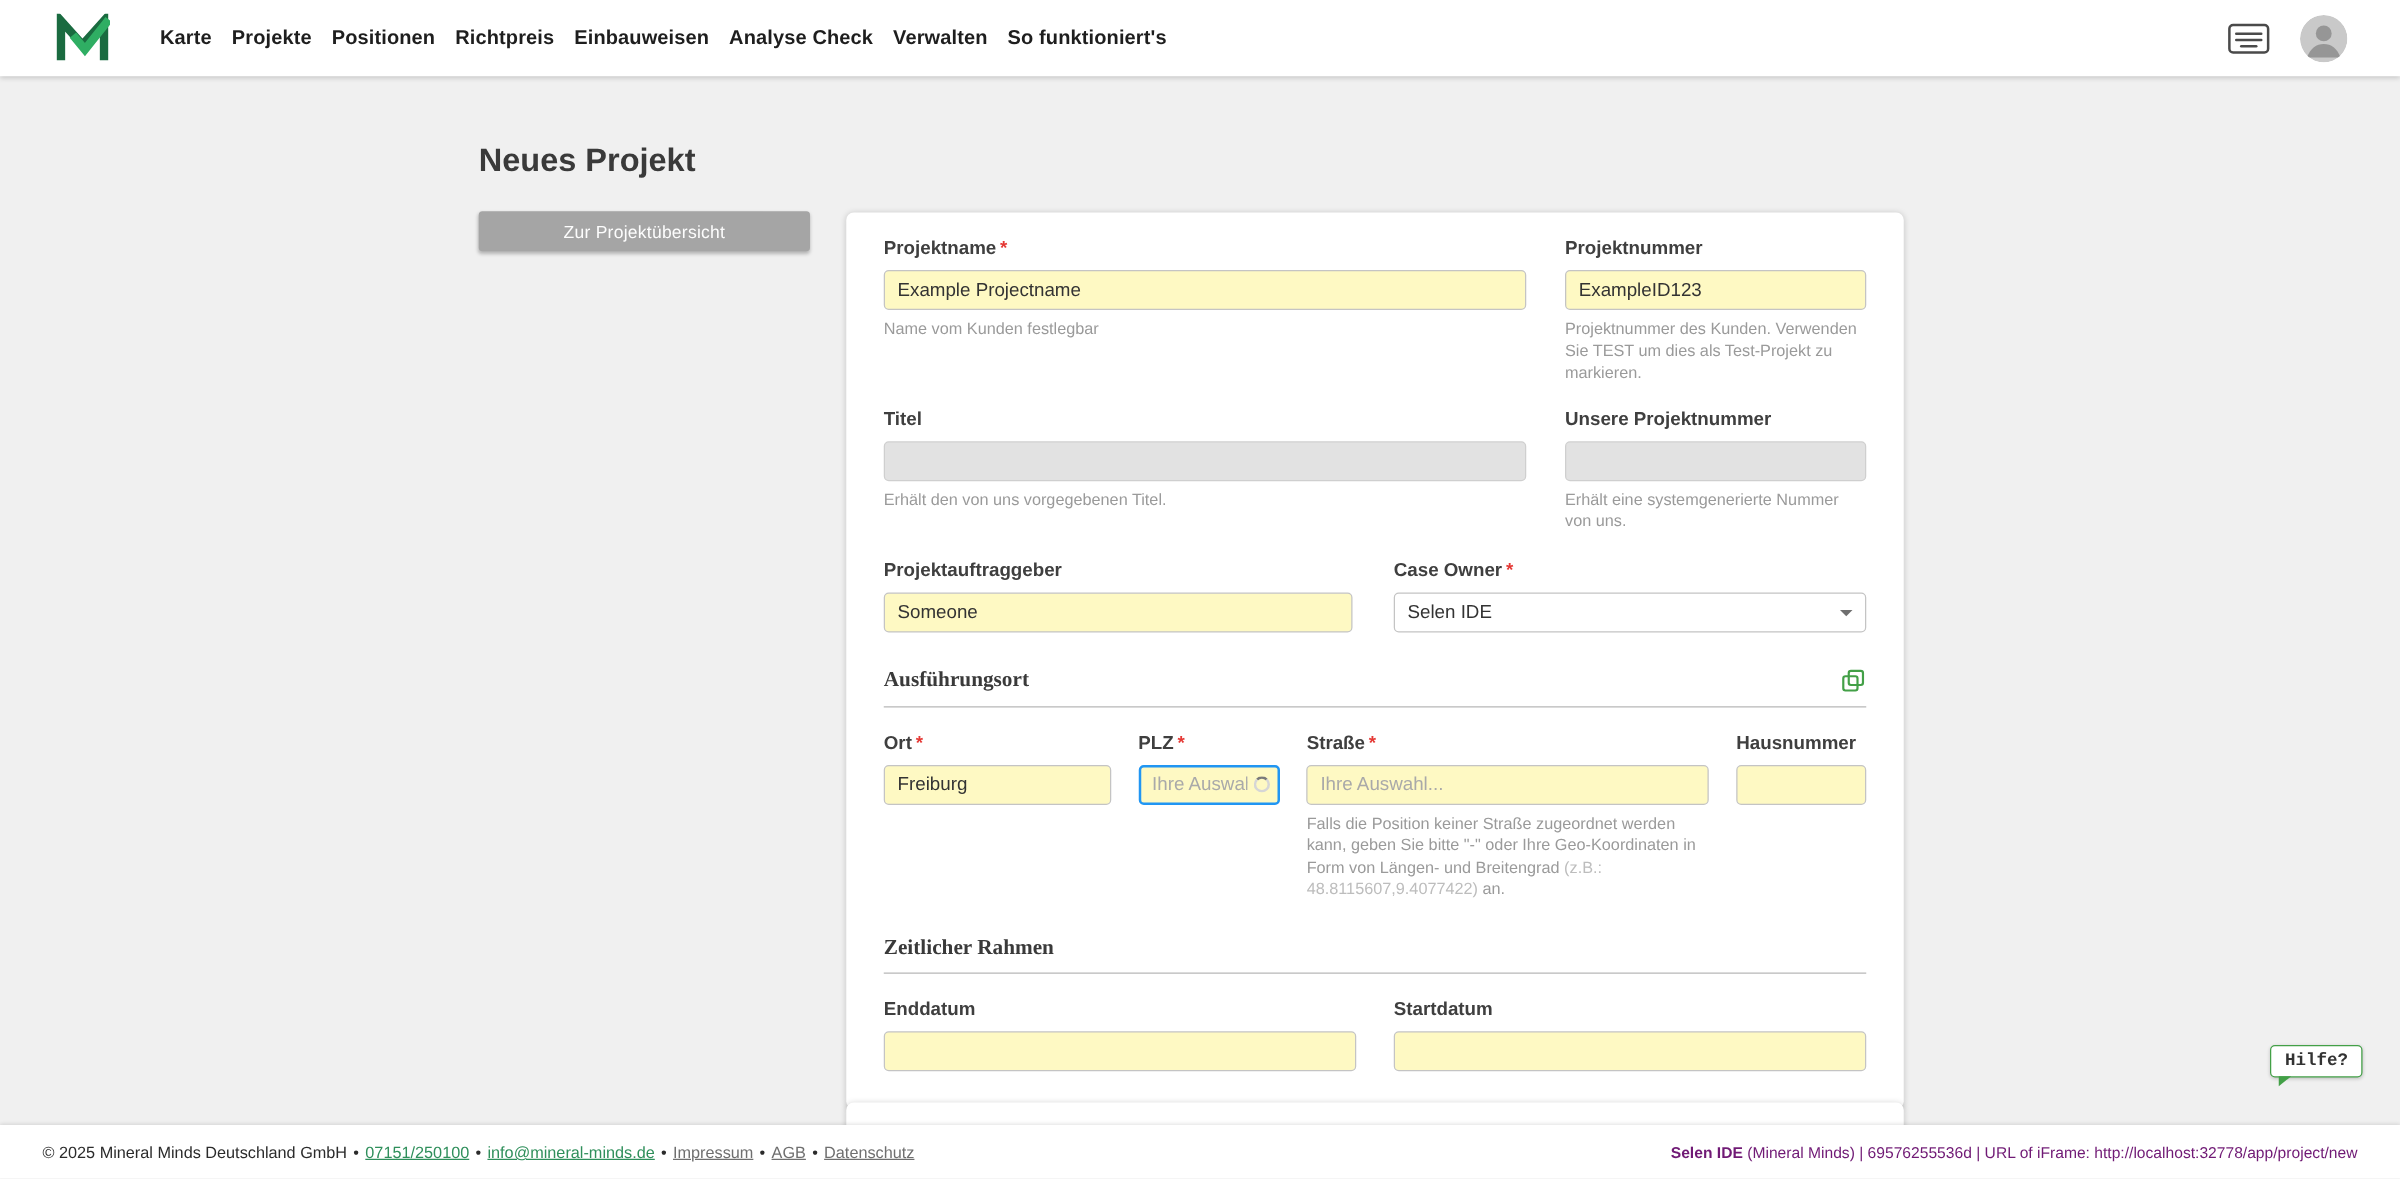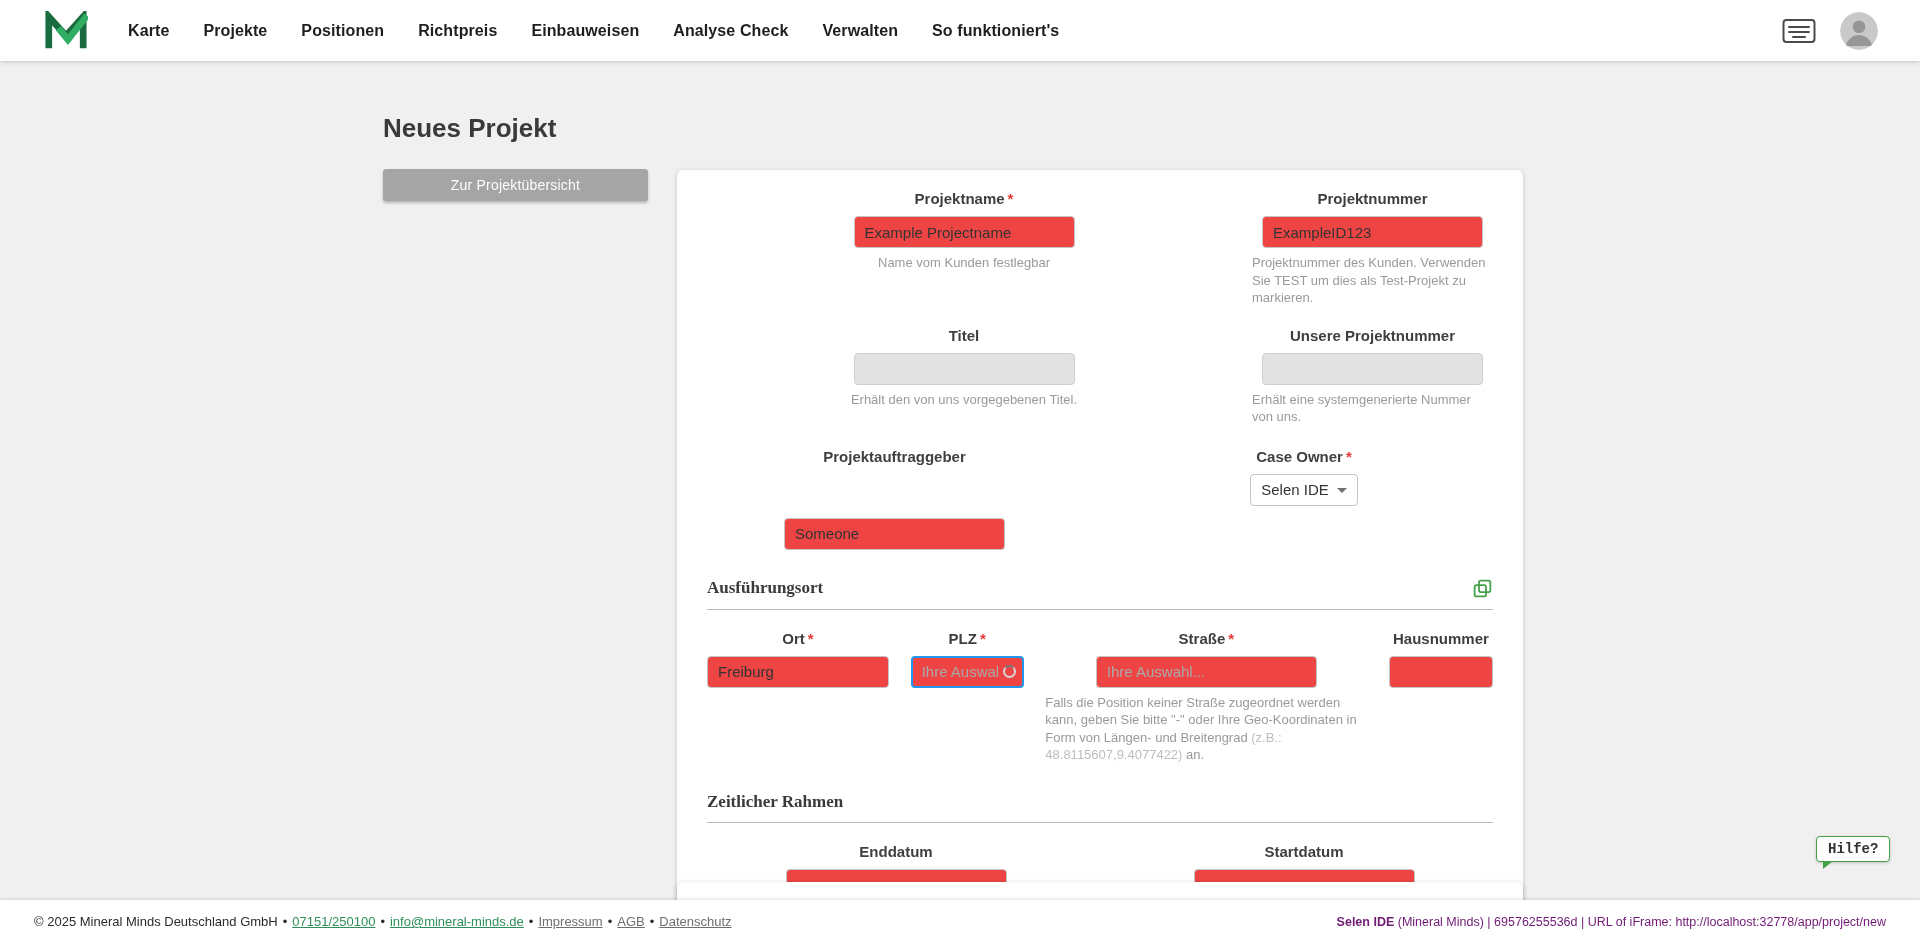--- a/index.html
+++ b/index.html
@@ -11,21 +11,21 @@
     color:#3c3c3b;
   }
 
   
   .topnav {
     position:absolute; top:0; left:0; width:1920px; height:61px;
     background:#ffffff; box-shadow:0 1px 4px rgba(0,0,0,.18);
     display:flex; align-items:center; z-index:30;
   }
   .logo { margin-left:44px; width:44px; height:40px; display:flex; align-items:center; cursor:pointer; }
-  .nav-items { display:flex; margin-left:40px; gap:34px; }
+  .nav-items { display:flex; margin-left:40px; gap:16px; }
   .nav-item {
     font-size:16px; font-weight:600; color:#1e1e1e; cursor:pointer;
     white-space:nowrap; letter-spacing:.1px;
   }
   .nav-right { margin-left:auto; margin-right:42px; display:flex; align-items:center; gap:24px; }
   .kbd-icon { display:flex; cursor:pointer; }
   .avatar { width:38px; height:38px; border-radius:50%; overflow:hidden; display:flex; cursor:pointer; }
 
   
   .page-title {
@@ -47,31 +47,31 @@
   }
   .next-card {
     position:absolute; left:677px; top:882px; width:846px; height:40px;
     background:#fff; border-radius:6px 6px 0 0; box-shadow:0 1px 5px rgba(0,0,0,.18);
     z-index:5;
   }
 
   .form-row { display:flex; justify-content:space-between; }
   .mb20 { margin-bottom:20px; } .mb22 { margin-bottom:22px; } .mb26 { margin-bottom:26px; }
 
-  .field { display:flex; flex-direction:column;align-items:center; }
-  .w514 { width:514px; } .w241 { width:241px; } .w375 { width:375px;gap:44px; } .w378 { width:378px; }
+  .field { display:flex; flex-direction:column; }
+  .w514 { width:514px; } .w241 { width:241px; } .w375 { width:375px; } .w378 { width:378px; }
   .w182 { width:182px; } .w113 { width:113px; } .w322 { width:322px; } .w104 { width:104px; }
 
   .field-label { font-size:15px; font-weight:bold; color:#3f3f3f; line-height:18px; }
   .req { color:#e53935; margin-left:3px; font-weight:bold; }
 
   .input-wrap { position:relative; margin-top:8px; }
   .txt-input {
     width:100%; height:32px; border:1px solid #c4c4c4; border-radius:4px;
-    padding:0 10px; font-size:15px; color:#333; font-family:inherit; background:#ef4444; outline:none;
+    padding:0 10px; font-size:15px; color:#333; font-family:inherit; background:#fef9c3; outline:none;
   }
   .txt-input::placeholder { color:#a9a9a9; }
   .input-disabled { background:#e2e2e2; border-color:#cfcfcf; }
   .input-focused { border:2px solid #2196f3; padding:0 24px 0 9px; }
 
   .spinner {
     position:absolute; right:8px; top:50%; margin-top:-7px; width:13px; height:13px;
     border:2px solid #d6d6d6; border-top-color:#7a7a7a; border-radius:50%;
     animation:spin 1s linear infinite;
   }

